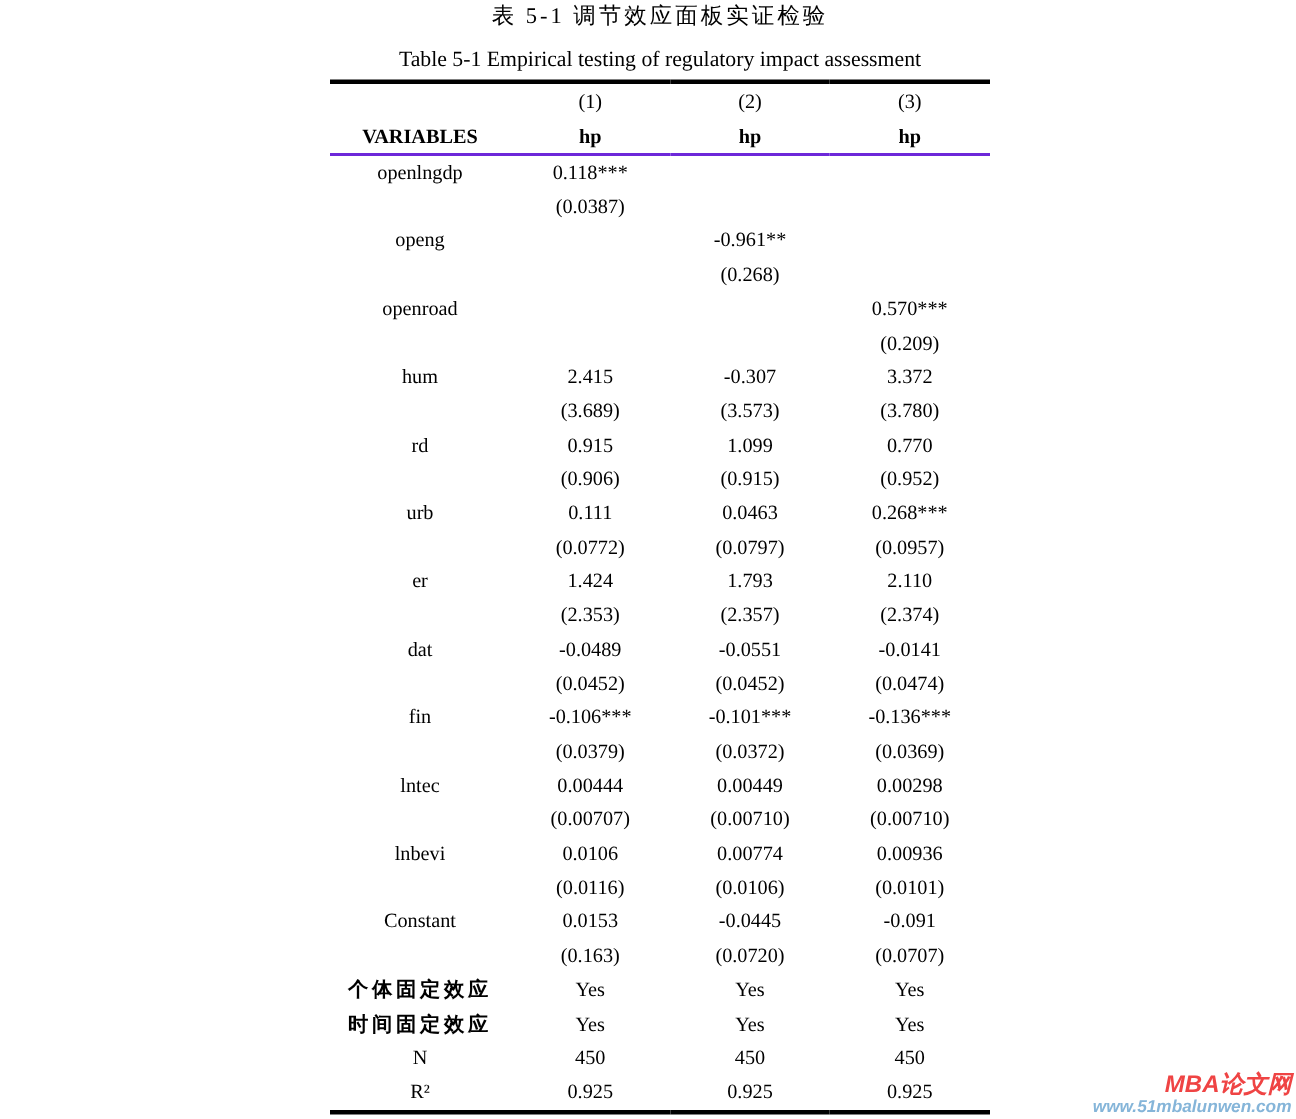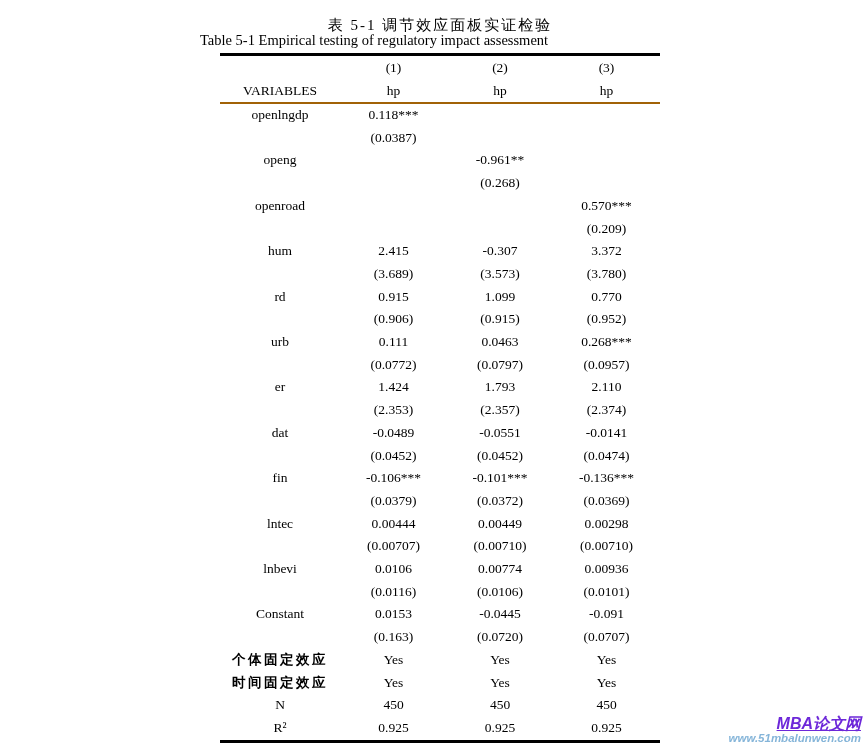--- a/index.html
+++ b/index.html
@@ -8,51 +8,51 @@
     position: relative;
     width: 864px;
     height: 746px;
     background: #ffffff;
     color: #000000;
     font-family: "Liberation Serif", "DejaVu Serif", serif;
     overflow: hidden;
   }
   .title-zh {
     position: absolute;
-    top: 15px; left: 200px; width: 480px;
+    top: 1px; left: 200px; width: 480px;
     text-align: center;
     font-size: 15px;
     letter-spacing: 2px;
     line-height: 20px;
   }
   .title-en {
     position: absolute;
     top: 30px; left: 200px; width: 480px;
-    text-align: left;
+    text-align: center;
     font-size: 14.5px;
     line-height: 20px;
   }
   table.reg-table {
     position: absolute;
     left: 220px; top: 53px;
     width: 440px;
     border-collapse: collapse;
     table-layout: fixed;
     border-top: 3px solid #000000;
     border-bottom: 3px solid #000000;
     font-size: 13.5px;
   }
   table.reg-table td {
     padding: 0;
     text-align: center;
     vertical-align: middle;
     white-space: nowrap;
   }
   thead tr.model-row td { height: 24px; line-height: 24px; }
-  thead tr.dep-row td { height: 22px; line-height: 22px; border-bottom: 2px solid #a16207; }
+  thead tr.dep-row td { height: 22px; line-height: 22px; border-bottom: 2px solid #6d28d9; font-weight: bold; }
   tbody td { height: 22.7px; line-height: 22.7px; }
   td.cjk { letter-spacing: 2.5px; font-weight: bold; }
   .watermark {
     position: absolute;
     right: 3px; bottom: 1px;
     text-align: right;
     font-family: "Liberation Sans", "DejaVu Sans", sans-serif;
     font-style: italic;
     font-weight: bold;
   }
@@ -254,17 +254,17 @@
         <tr>
           <td>R²</td>
           <td>0.925</td>
           <td>0.925</td>
           <td>0.925</td>
         </tr>
       </tbody>
   </table>
 
   <div class="watermark">
-    <div class="wm-brand" style="color: #6d28d9; text-decoration: underline;">MBA论文网</div>
+    <div class="wm-brand" style="color: #ef4444;">MBA论文网</div>
     <div class="wm-url" style="color: rgb(133, 181, 217); text-align: center;">www.51mbalunwen.com</div>
   </div>
 
 </div>
 
 </body></html>

